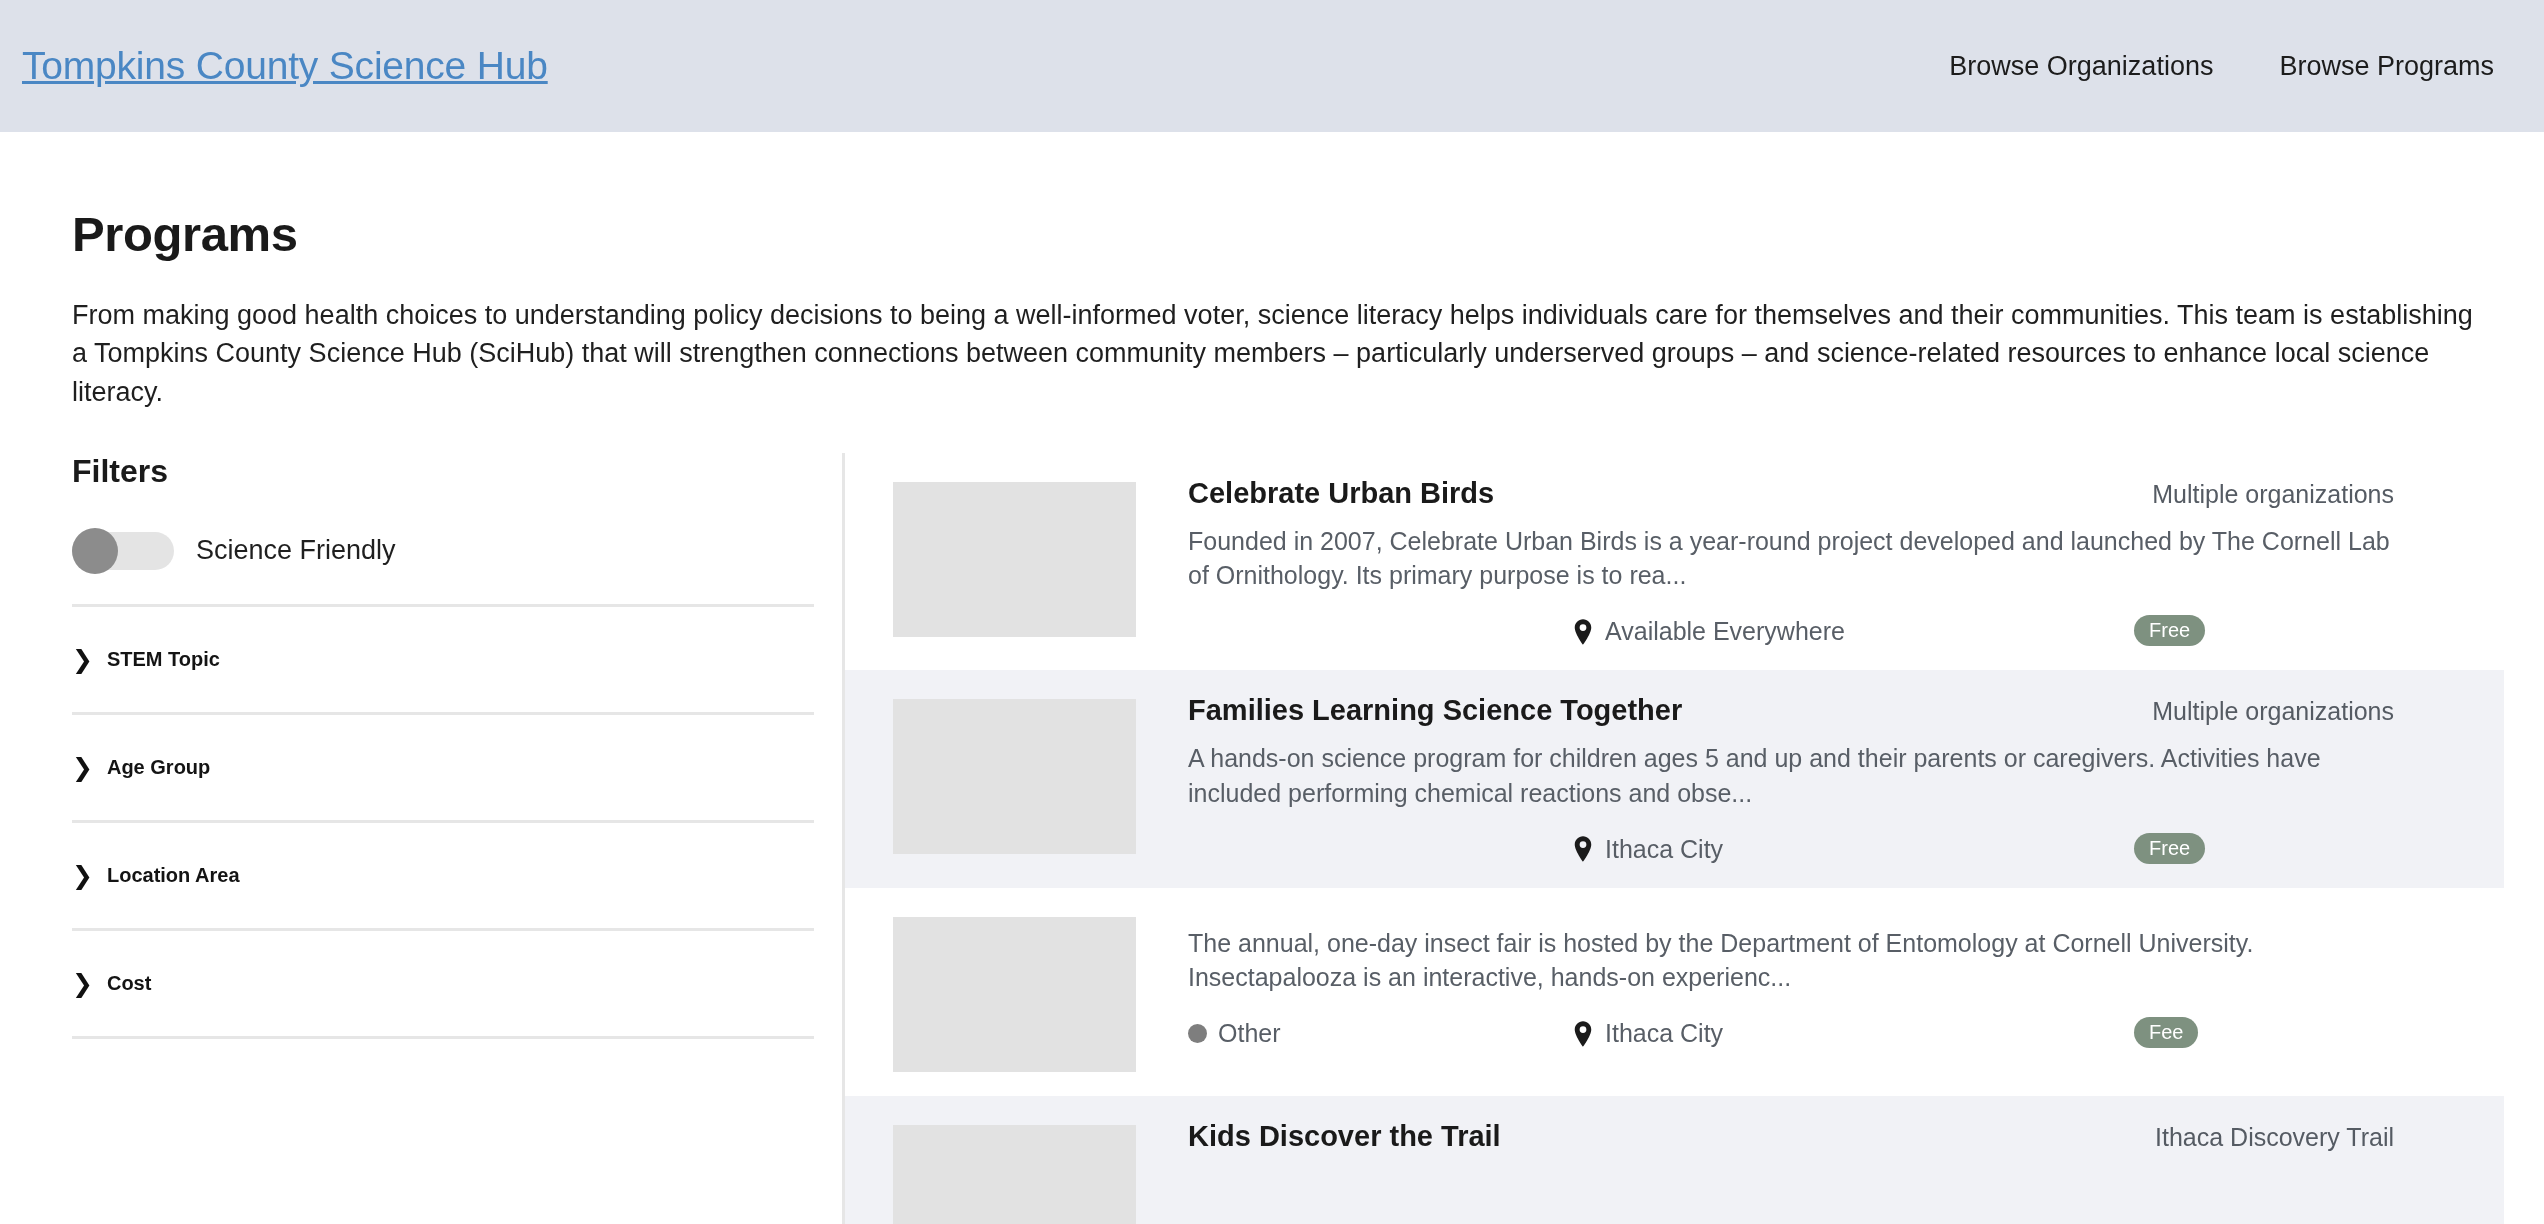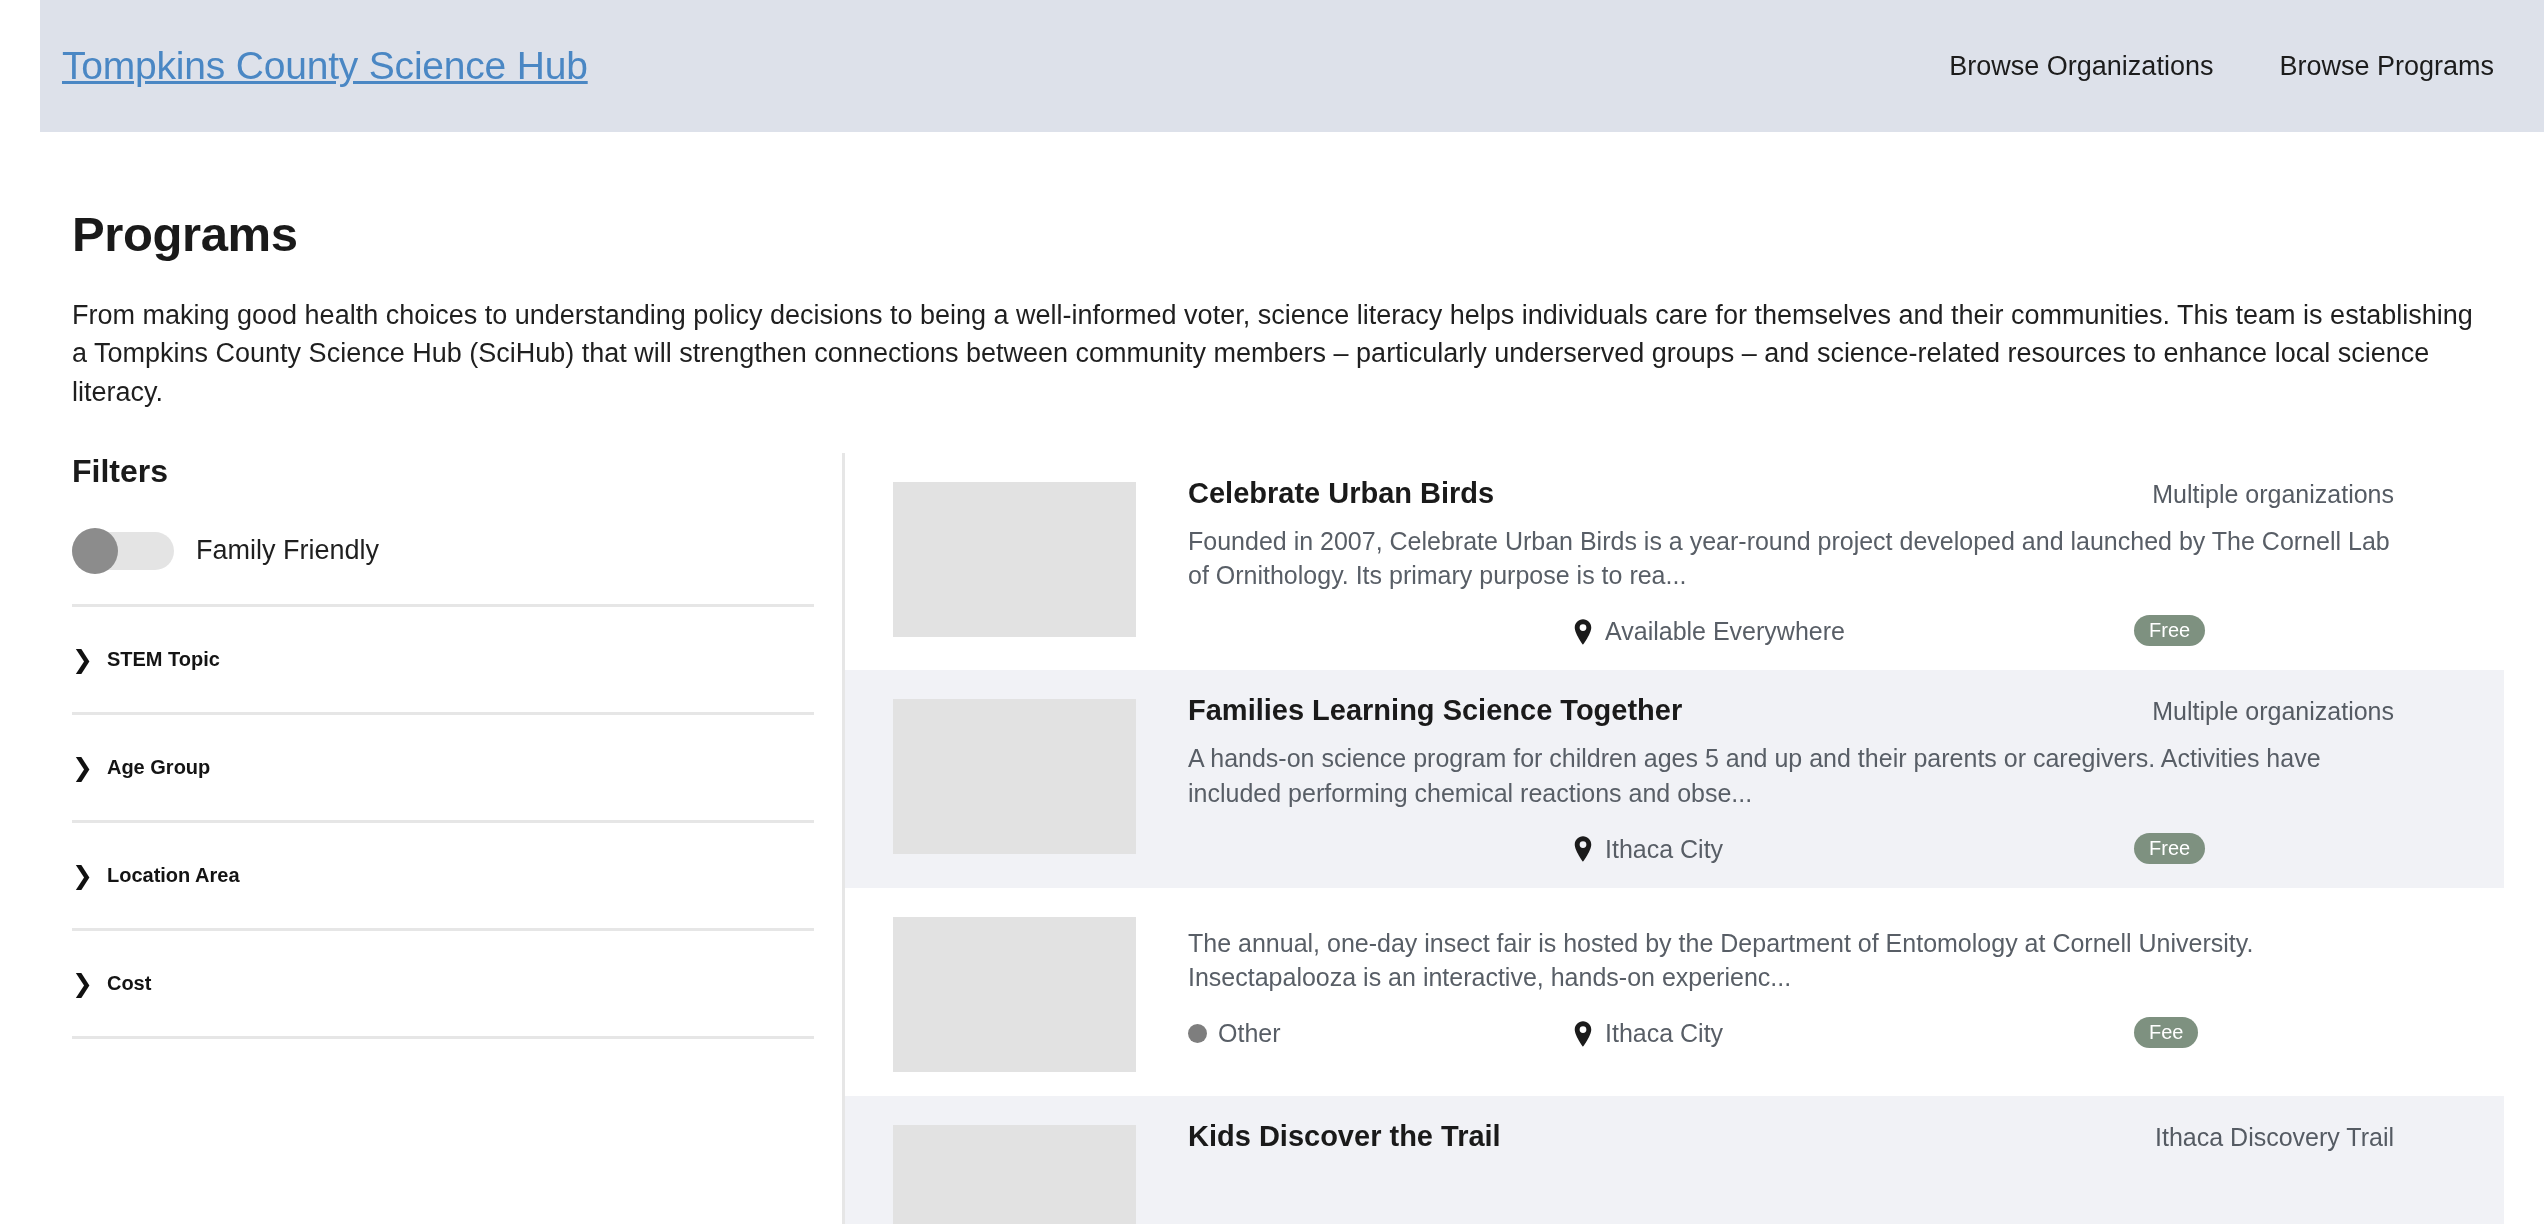--- a/index.html
+++ b/index.html
@@ -14,21 +14,20 @@
   }
 
   
   .site-header {
     height: 132px;
     background: #dde1ea;
     display: flex;
     align-items: center;
     justify-content: space-between;
     padding: 0 40px 0 22px;
-    margin-left: 40px;
   }
   .brand {
     font-size: 39px;
     color: #4a87c4;
     font-weight: 400;
     letter-spacing: -0.2px;
     white-space: nowrap;
   }
   .main-nav {
     display: flex;
@@ -215,21 +214,21 @@
 
   <div class="content-area">
 
     <aside class="filters-col">
       <h2 class="filters-title">Filters</h2>
 
       <div class="toggle-row">
         <span class="toggle">
           <span class="knob"></span>
         </span>
-        <span class="toggle-label">Family Friendly</span>
+        <span class="toggle-label">Science Friendly</span>
       </div>
 
       <div class="filter-section">
         <span class="chev">❯</span>
         <span class="filter-name">STEM Topic</span>
       </div>
 
       <div class="filter-section">
         <span class="chev">❯</span>
         <span class="filter-name">Age Group</span>

